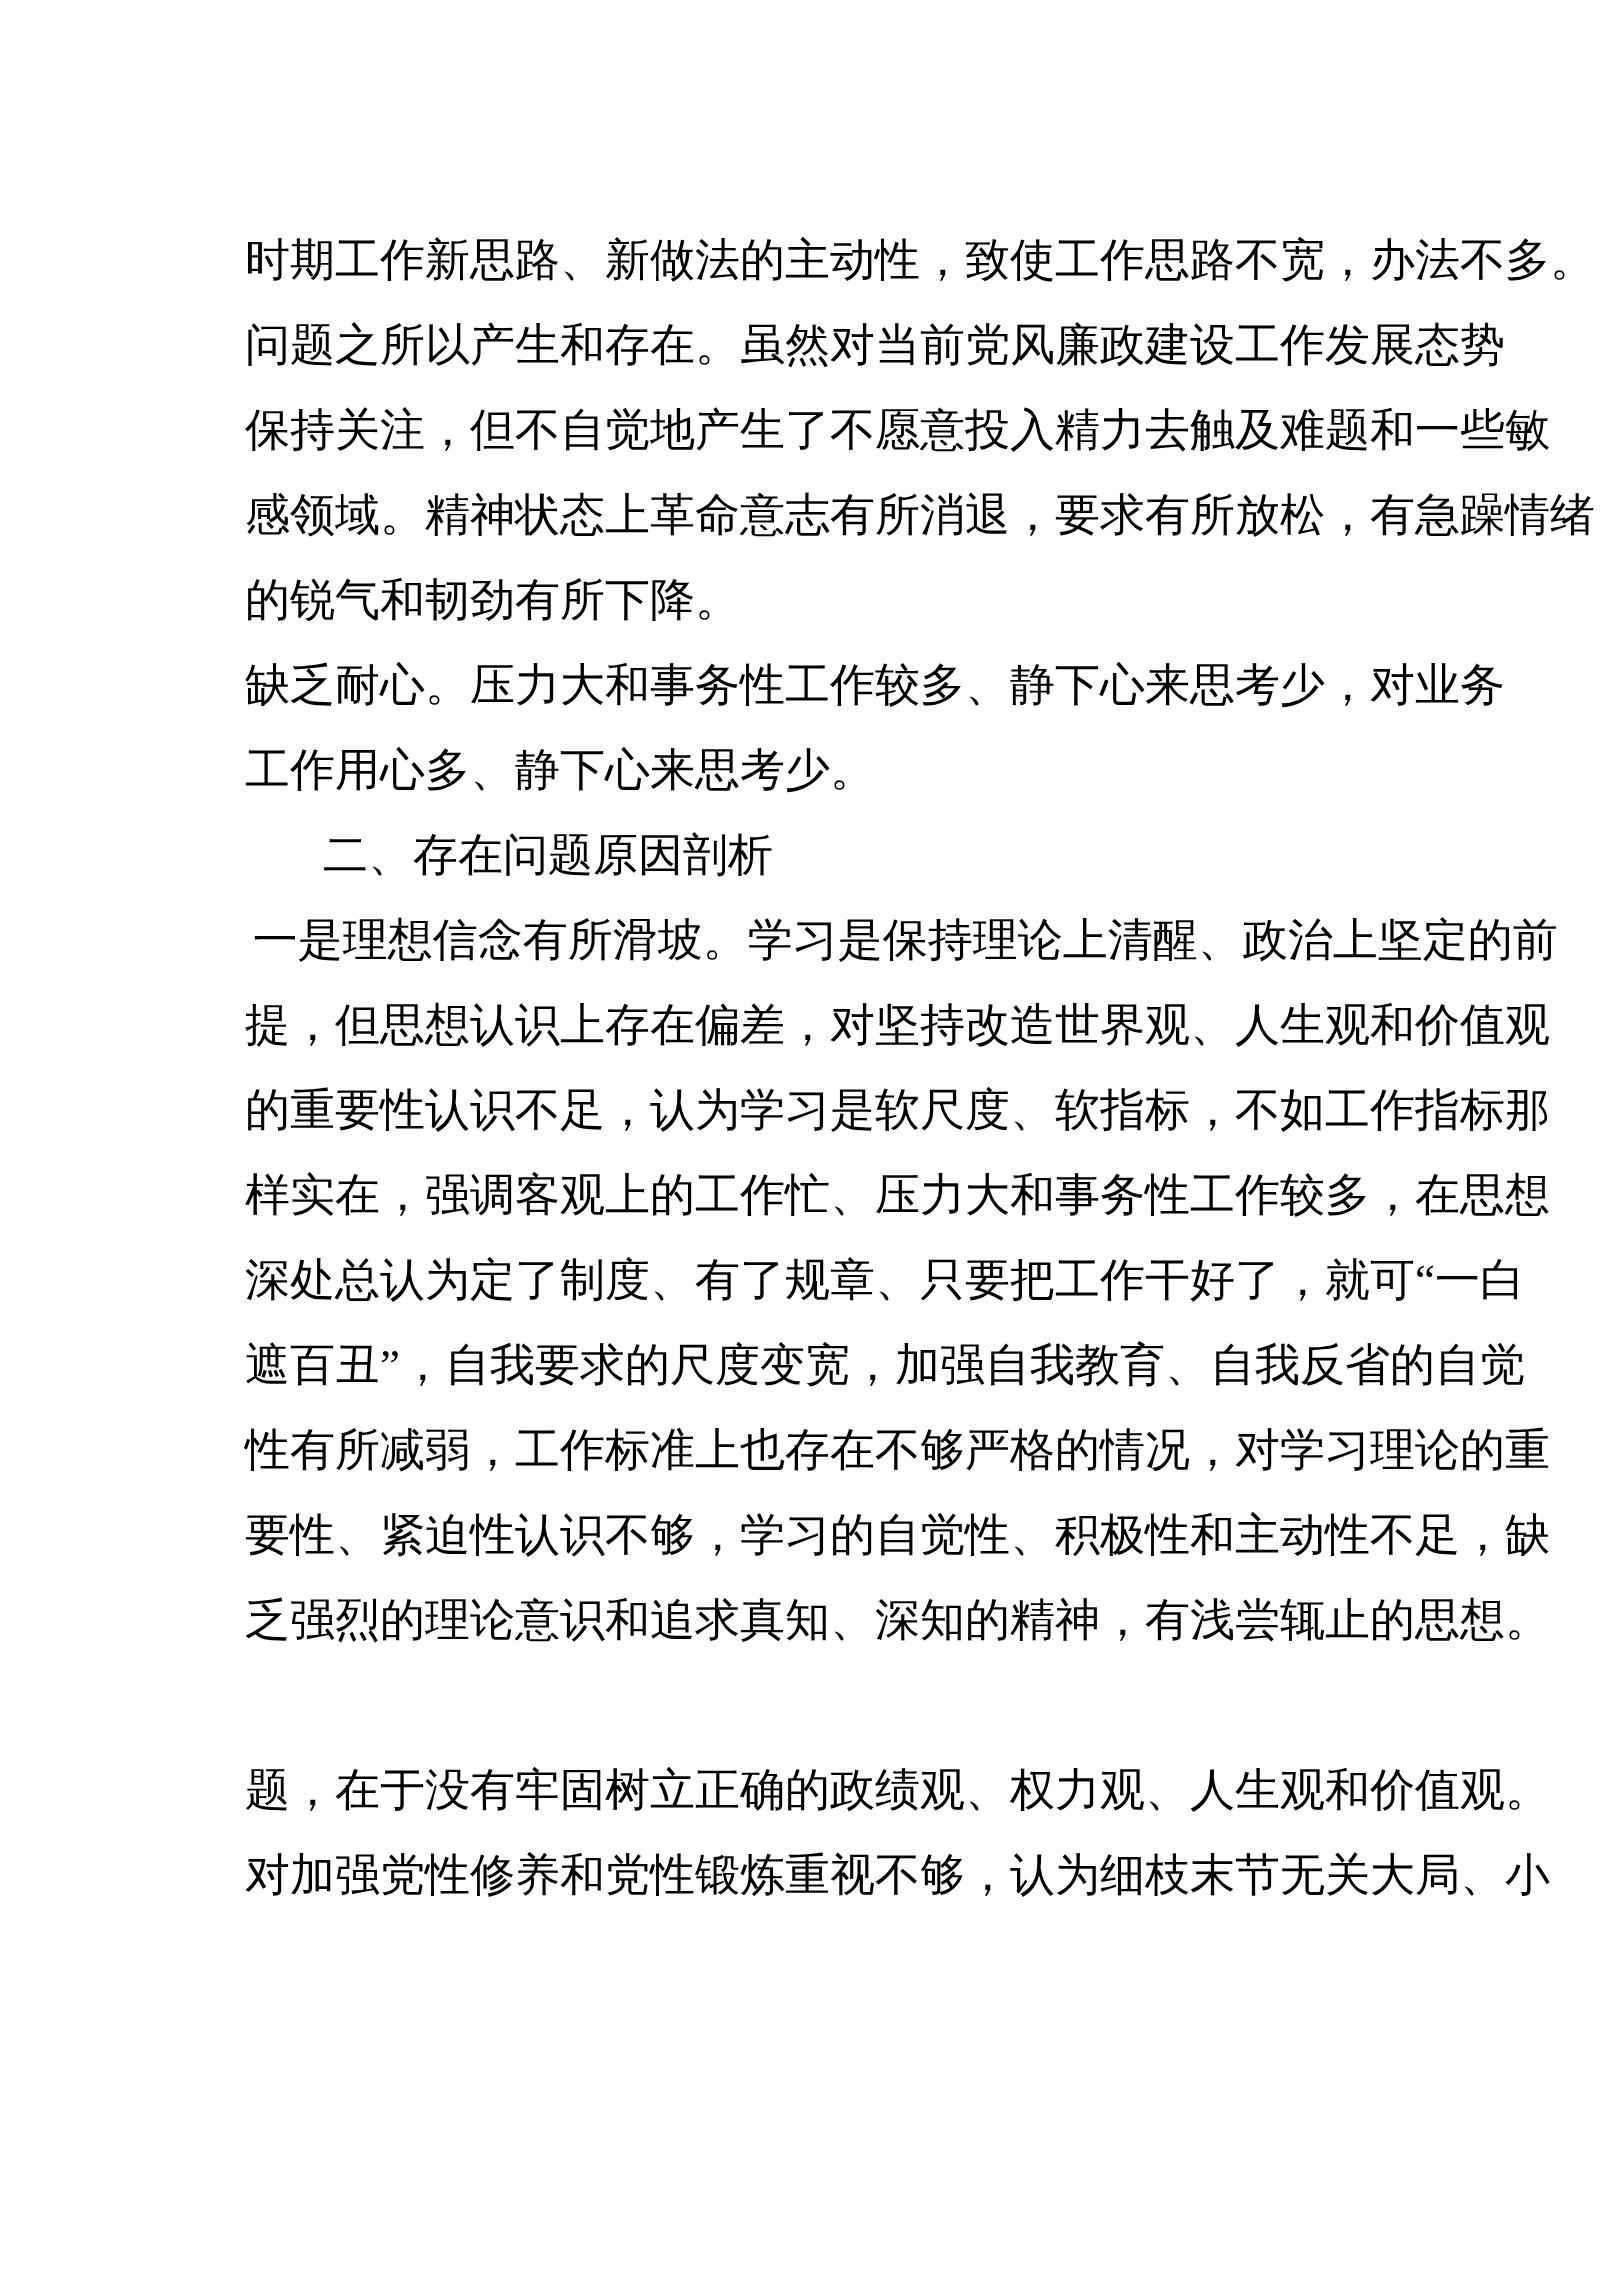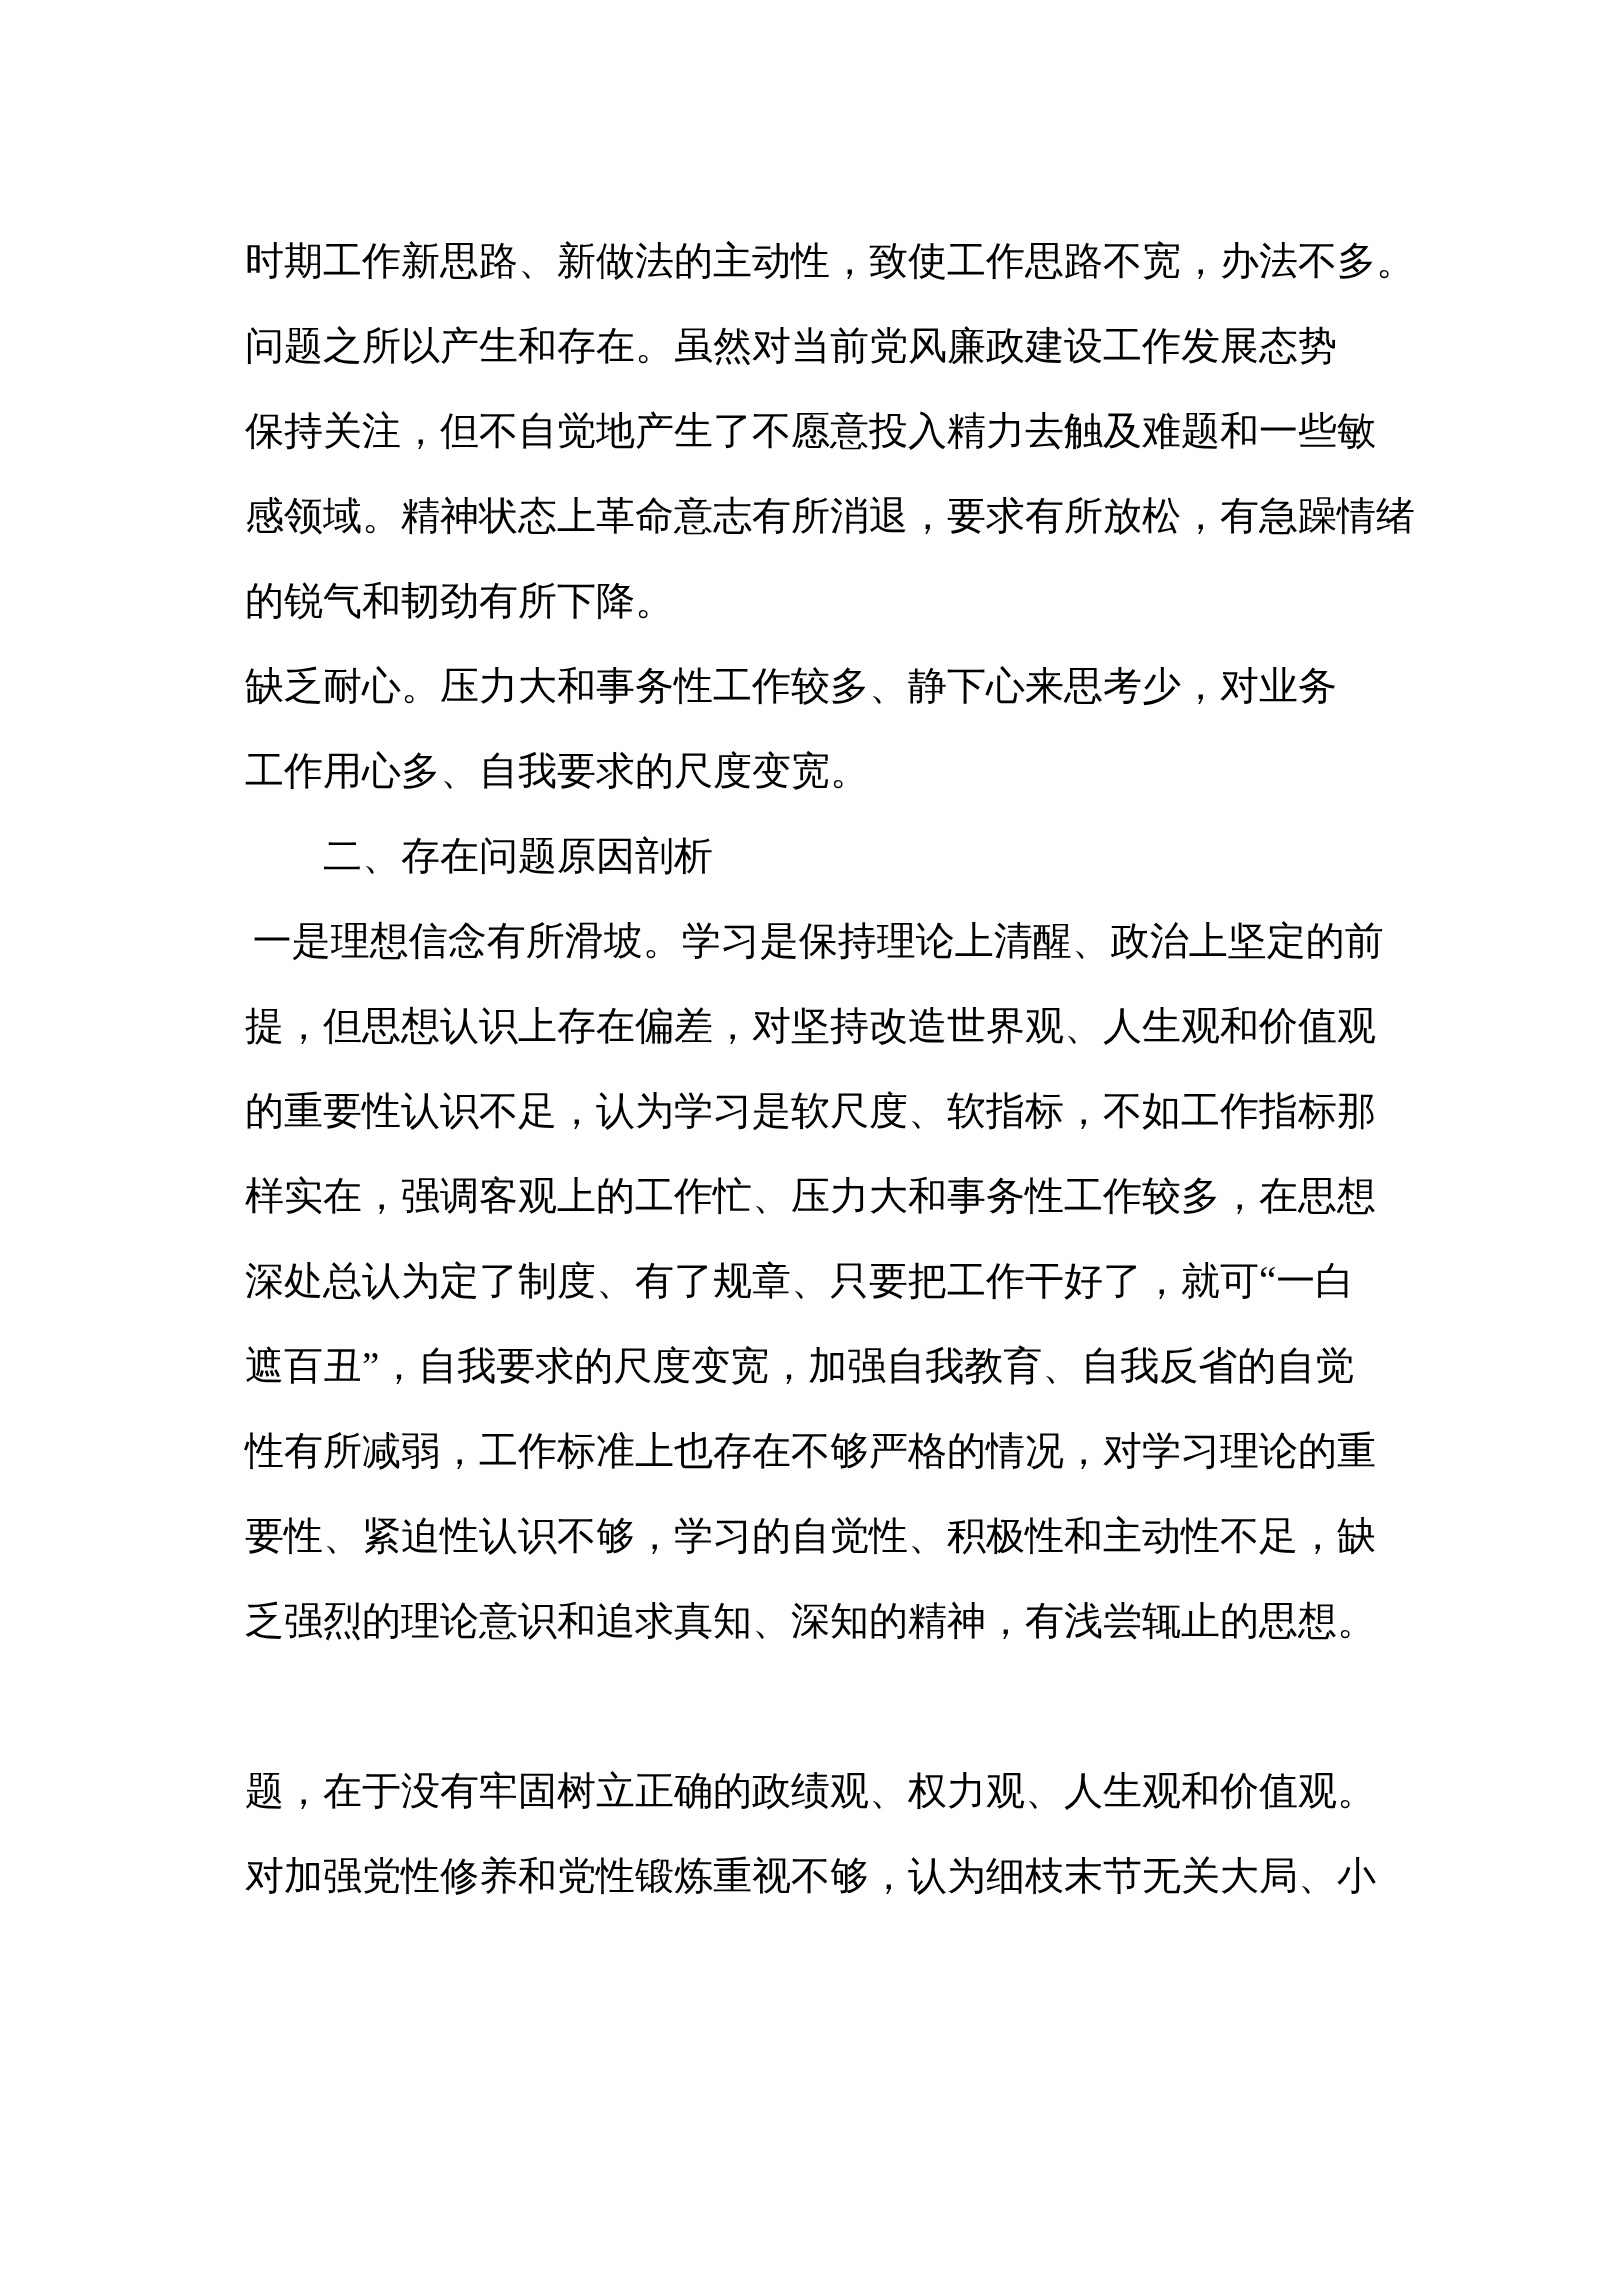--- a/index.html
+++ b/index.html
@@ -13,21 +13,21 @@
     height: 2293px;
     background: #ffffff;
     overflow: hidden;
   }
   .textblock {
     position: absolute;
     left: 245px;
     top: 218px;
     width: 1176px;
     font-family: "Liberation Serif", "DejaVu Serif", serif;
-    font-size: 39px;
+    font-size: 45px;
     color: #000000;
   }
   .line {
     height: 85px;
     line-height: 85px;
     white-space: nowrap;
     letter-spacing: 0;
   }
   
   .indent-2 {
@@ -42,21 +42,21 @@
 <body>
 
 <div class="page">
   <div class="textblock">
     <div class="line">时期工作新思路、新做法的主动性，致使工作思路不宽，办法不多。</div>
     <div class="line">问题之所以产生和存在。虽然对当前党风廉政建设工作发展态势</div>
     <div class="line">保持关注，但不自觉地产生了不愿意投入精力去触及难题和一些敏</div>
     <div class="line">感领域。精神状态上革命意志有所消退，要求有所放松，有急躁情绪</div>
     <div class="line">的锐气和韧劲有所下降。</div>
     <div class="line">缺乏耐心。压力大和事务性工作较多、静下心来思考少，对业务</div>
-    <div class="line">工作用心多、自我要求的尺度变宽。</div>
+    <div class="line">工作用心多、静下心来思考少。</div>
     <div class="line indent-2">二、存在问题原因剖析</div>
     <div class="line indent-sp">一是理想信念有所滑坡。学习是保持理论上清醒、政治上坚定的前</div>
     <div class="line">提，但思想认识上存在偏差，对坚持改造世界观、人生观和价值观</div>
     <div class="line">的重要性认识不足，认为学习是软尺度、软指标，不如工作指标那</div>
     <div class="line">样实在，强调客观上的工作忙、压力大和事务性工作较多，在思想</div>
     <div class="line">深处总认为定了制度、有了规章、只要把工作干好了，就可“一白</div>
     <div class="line">遮百丑”，自我要求的尺度变宽，加强自我教育、自我反省的自觉</div>
     <div class="line">性有所减弱，工作标准上也存在不够严格的情况，对学习理论的重</div>
     <div class="line">要性、紧迫性认识不够，学习的自觉性、积极性和主动性不足，缺</div>
     <div class="line">乏强烈的理论意识和追求真知、深知的精神，有浅尝辄止的思想。</div>

